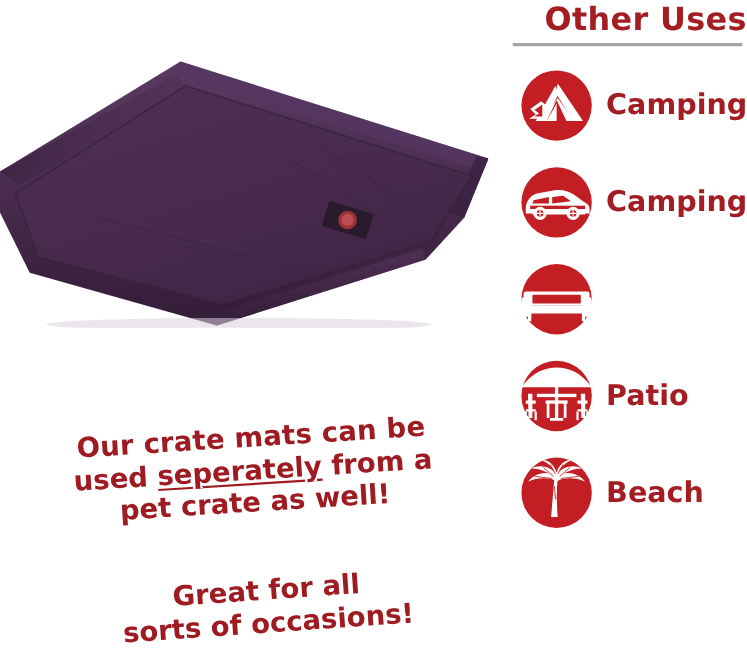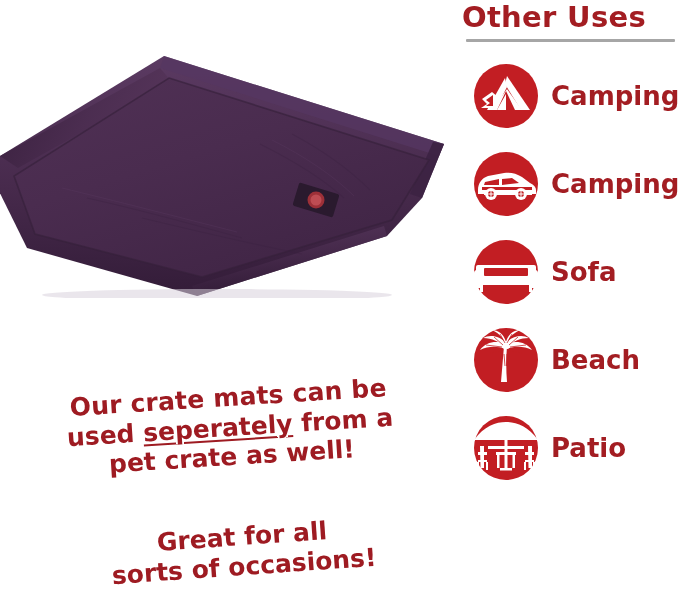--- a/index.html
+++ b/index.html
@@ -54,21 +54,21 @@
 
   
   .panel{
     position:absolute;left:462px;top:0;width:217px;height:593px;
   }
   .panel-title{
     color:#a31d22;
     font-family:"DejaVu Sans", sans-serif;
     font-weight:bold;
     font-size:29px;
-    text-align:left;
+    text-align:right;
     letter-spacing:.3px;
     margin:2px 0 0 0;
     line-height:1.05;
   }
   .panel-divider{
     height:3px;background:#a6a6a6;
     margin:7px 4px 0 4px;border-radius:1px;
   }
   .uses-list{
     margin:0;padding:0;list-style:none;
@@ -247,50 +247,22 @@
               <rect x="55" y="30" width="9" height="18" rx="3"></rect>
               <rect x="4" y="38" width="56" height="7"></rect>
               <rect x="6" y="45" width="3" height="7"></rect>
               <rect x="55" y="45" width="3" height="7"></rect>
             </g>
             <g fill="#c21e23">
               <rect x="10" y="28" width="44" height="8" rx="1"></rect>
             </g>
           </svg>
         </span>
-        <span class="use-label">Sofa</span>
-      </li>
-
-
-      <li class="use-row">
-        <span class="badge">
-          <svg width="64" height="64" viewBox="0 0 64 64">
-            <g fill="#ffffff">
-              <path d="M30 18 C29 30 28 42 27 54 L33 54 C32 42 32 30 33 18 Z"></path>
-              <path d="M32 16 C22 12 12 14 6 22 C14 18 24 18 31 21 Z"></path>
-              <path d="M32 16 C42 12 52 14 58 22 C50 18 40 18 33 21 Z"></path>
-              <path d="M32 15 C26 8 16 6 9 10 C18 10 26 14 31 19 Z"></path>
-              <path d="M32 15 C38 8 48 6 55 10 C46 10 38 14 33 19 Z"></path>
-              <path d="M32 14 C30 6 24 2 18 2 C26 6 30 10 31 17 Z"></path>
-              <path d="M32 14 C34 6 40 2 46 2 C38 6 34 10 33 17 Z"></path>
-              <circle cx="32" cy="17" r="4"></circle>
-            </g>
-            <g stroke="#c21e23" stroke-width="0.8" fill="none" opacity=".95">
-              <path d="M28 19 L12 17 M28 21 L14 21 M28 23 L16 25"></path>
-              <path d="M36 19 L52 17 M36 21 L50 21 M36 23 L48 25"></path>
-              <path d="M29 17 L20 9 M31 15 L26 6"></path>
-              <path d="M35 17 L44 9 M33 15 L38 6"></path>
-            </g>
-            <g fill="#c21e23">
-              <path d="M30 26 L31 38 M33 26 L32.5 38" stroke="#c21e23" stroke-width="0.8"></path>
-            </g>
-          </svg>
-        </span>
-        <span class="use-label">Beach</span>
-      </li>
+      </li>
+
 
       <li class="use-row">
         <span class="badge">
           <svg width="64" height="64" viewBox="0 0 64 64">
             <g fill="#ffffff">
               <path d="M0 24 C10 10 22 6 32 6 C42 6 54 10 64 24 Z"></path>
               <rect x="30.5" y="22" width="3" height="32"></rect>
               <rect x="14" y="30" width="36" height="3"></rect>
               <rect x="22" y="36" width="20" height="3"></rect>
               <rect x="23" y="38" width="2.5" height="14"></rect>
@@ -309,16 +281,43 @@
             </g>
             <g fill="#c21e23">
               <path d="M2 22 C11 11 22 8 32 8 C42 8 53 11 62 22 Z" opacity="0"></path>
               <path d="M30 24 L34 24 L34 28 L30 28 Z" opacity="0"></path>
             </g>
           </svg>
         </span>
         <span class="use-label">Patio</span>
       </li>
 
+      <li class="use-row">
+        <span class="badge">
+          <svg width="64" height="64" viewBox="0 0 64 64">
+            <g fill="#ffffff">
+              <path d="M30 18 C29 30 28 42 27 54 L33 54 C32 42 32 30 33 18 Z"></path>
+              <path d="M32 16 C22 12 12 14 6 22 C14 18 24 18 31 21 Z"></path>
+              <path d="M32 16 C42 12 52 14 58 22 C50 18 40 18 33 21 Z"></path>
+              <path d="M32 15 C26 8 16 6 9 10 C18 10 26 14 31 19 Z"></path>
+              <path d="M32 15 C38 8 48 6 55 10 C46 10 38 14 33 19 Z"></path>
+              <path d="M32 14 C30 6 24 2 18 2 C26 6 30 10 31 17 Z"></path>
+              <path d="M32 14 C34 6 40 2 46 2 C38 6 34 10 33 17 Z"></path>
+              <circle cx="32" cy="17" r="4"></circle>
+            </g>
+            <g stroke="#c21e23" stroke-width="0.8" fill="none" opacity=".95">
+              <path d="M28 19 L12 17 M28 21 L14 21 M28 23 L16 25"></path>
+              <path d="M36 19 L52 17 M36 21 L50 21 M36 23 L48 25"></path>
+              <path d="M29 17 L20 9 M31 15 L26 6"></path>
+              <path d="M35 17 L44 9 M33 15 L38 6"></path>
+            </g>
+            <g fill="#c21e23">
+              <path d="M30 26 L31 38 M33 26 L32.5 38" stroke="#c21e23" stroke-width="0.8"></path>
+            </g>
+          </svg>
+        </span>
+        <span class="use-label">Beach</span>
+      </li>
+
     </ul>
   </div>
 
 </div>
 
 </body></html>

